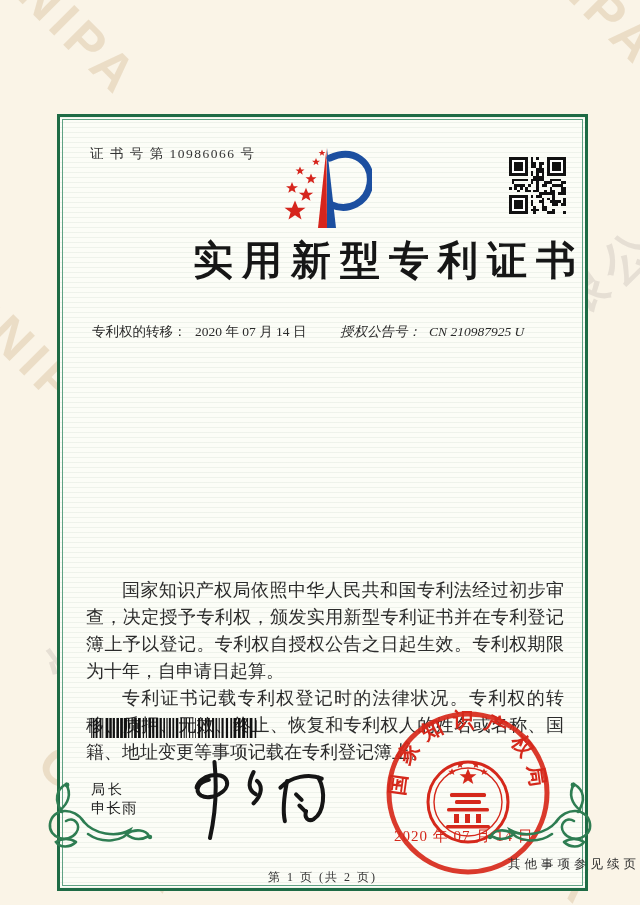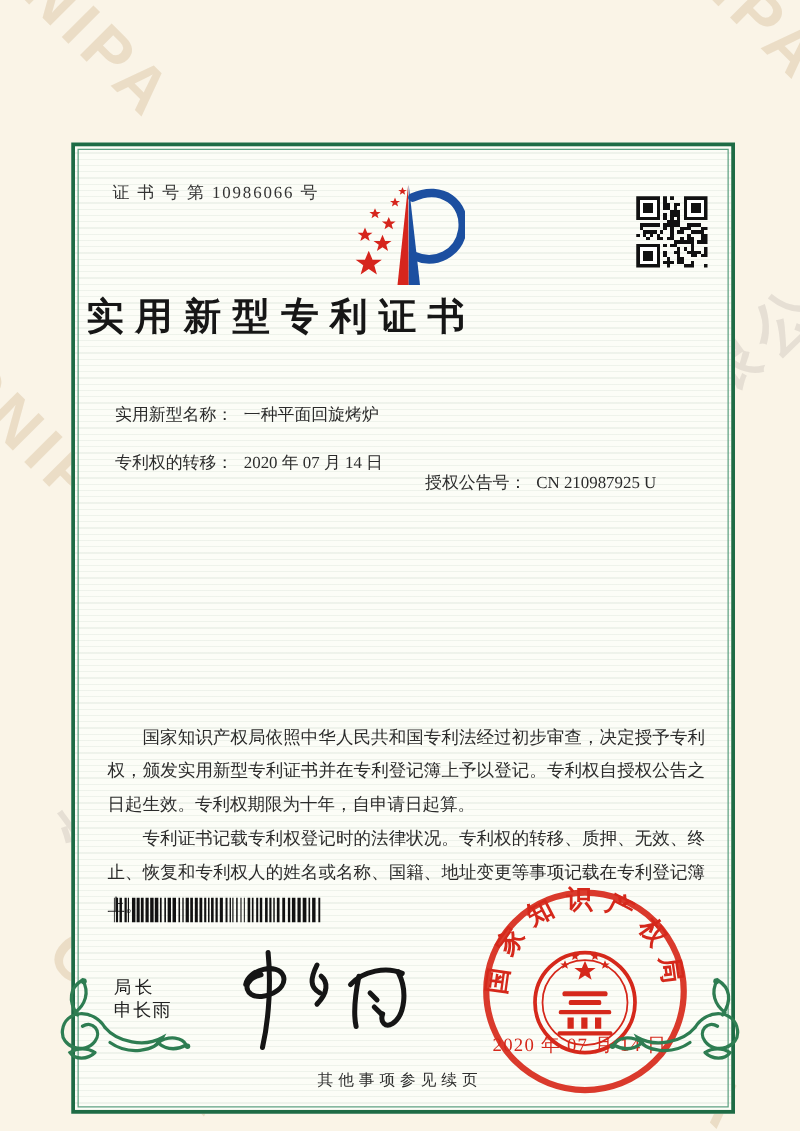--- a/index.html
+++ b/index.html
@@ -33,46 +33,46 @@
     margin-top: 45px;
   }
   .cert::after{content:"";position:absolute;inset:2px;border:1px solid #5fa183;pointer-events:none;}
 
   .cert-no{position:absolute;left:30px;top:28px;font-size:13.5px;color:#333;letter-spacing:1.5px;}
 
   .logo{position:absolute;left:220px;top:26px;width:92px;height:90px;}
   .qr{position:absolute;left:449px;top:40px;width:57px;height:57px;}
 
   .title{
-    position:absolute;left:0;top:116px;width:100%;text-align:left;
-    font-size:30px;font-weight:700;color:#161616;letter-spacing:9px;text-indent:9px;
+    position:absolute;left:0;top:116px;width:100%;text-align:right;
+    font-size:40px;font-weight:700;color:#161616;letter-spacing:9px;text-indent:9px;
   }
 
   .fields{position:absolute;left:0;top:196px;width:100%;}
   .row{position:relative;height:38px;line-height:38px;padding-left:32px;font-size:13.5px;color:#2b2b2b;white-space:nowrap;}
   .fl{display:inline-block;width:94px;text-align:justify;text-align-last:justify;}
   .fv{margin-left:9px;}
-  .pair2{position:absolute;left:280px;top:16px;}
+  .pair2{position:absolute;left:280px;top:0;font-style:italic;}
   .pair2 .fl{width:80px;}
 
-  .paras{position:absolute;left:26px;top:460px;width:478px;font-size:14px;line-height:27px;color:#2b2b2b;text-align:justify;}
+  .paras{position:absolute;left:26px;top:460px;width:478px;font-size:18px;line-height:27px;color:#2b2b2b;text-align:justify;}
   .paras p{margin:0;text-indent:2em;}
 
   .barcode{position:absolute;left:31px;top:601px;width:166px;height:20px;}
 
   .sig-title{position:absolute;left:31px;top:664px;font-size:14px;color:#222;letter-spacing:3px;}
   .sig-name{position:absolute;left:31px;top:682px;font-size:14.5px;color:#222;letter-spacing:1px;}
   .sig-script{position:absolute;left:122px;top:636px;width:170px;height:95px;}
 
   .seal{position:absolute;left:324px;top:592px;width:168px;height:168px;}
   .seal-date{position:absolute;left:334px;top:710px;font-size:15px;color:#d5281b;letter-spacing:1px;white-space:nowrap;}
 
   .pageno{position:absolute;left:0;top:752px;width:100%;text-align:center;font-size:12px;color:#333;letter-spacing:2px;}
 
-  .cont-note{position:absolute;left:0;top:856px;width:100%;text-align:center;font-size:12.5px;color:#2e2e2e;letter-spacing:4px;}
+  .cont-note{position:absolute;left:0;top:856px;width:100%;text-align:right;font-size:12.5px;color:#2e2e2e;letter-spacing:4px;}
 
   .flourish{position:absolute;width:128px;height:70px;}
   .flo-l{left:30px;top:782px;}
   .flo-r{left:482px;top:782px;transform:scaleX(-1);}
 </style>
 </head>
 <body>
 
 <div id="page">
 
@@ -235,21 +235,20 @@
         <rect x="15" y="1" width="5" height="5" fill="#fff"></rect>
         <rect x="16" y="2" width="3" height="3" fill="#111"></rect>
         <rect x="0" y="14" width="7" height="7" fill="#111"></rect>
         <rect x="1" y="15" width="5" height="5" fill="#fff"></rect>
         <rect x="2" y="16" width="3" height="3" fill="#111"></rect>
       </svg>
 
     <div class="title">实用新型专利证书</div>
 
     <div class="fields">
-      <div class="row"><span class="fl">实用新型名称：</span><span class="fv">一种平面回旋烤炉</span></div>
       <div class="row">
         <span class="fl">专利权的转移：</span><span class="fv">2020 年 07 月 14 日</span>
         <span class="pair2"><span class="fl">授权公告号：</span><span class="fv">CN 210987925 U</span></span>
       </div>
     </div>
 
     <div class="paras">
       <p>国家知识产权局依照中华人民共和国专利法经过初步审查，决定授予专利权，颁发实用新型专利证书并在专利登记簿上予以登记。专利权自授权公告之日起生效。专利权期限为十年，自申请日起算。</p>
       <p>专利证书记载专利权登记时的法律状况。专利权的转移、质押、无效、终止、恢复和专利权人的姓名或名称、国籍、地址变更等事项记载在专利登记簿上。</p>
     </div>
@@ -338,20 +337,21 @@
         <rect x="71" y="91" width="26" height="4" rx="1.5" stroke="none"></rect>
         <rect x="63" y="99" width="42" height="3.4" rx="1.5" stroke="none"></rect>
         <rect x="70" y="105" width="5" height="9" stroke="none"></rect>
         <rect x="81" y="105" width="5" height="9" stroke="none"></rect>
         <rect x="92" y="105" width="5" height="9" stroke="none"></rect>
         <rect x="62" y="116" width="44" height="3.4" rx="1.5" stroke="none"></rect>
       </g>
     </svg>
     <div class="seal-date">2020 年 07 月 14 日</div>
 
+    <div class="pageno">第 1 页 (共 2 页)</div>
   </div>
 
   <svg class="flourish flo-l" viewBox="0 0 128 70" fill="none" stroke="#2e7d52" stroke-width="2.6" stroke-linecap="round">
     <path d="M 54,40 C 44,24 22,26 20,42 C 18,56 38,62 46,51 C 52,43 44,34 36,39"></path>
     <path d="M 32,30 C 24,18 26,8 36,2 C 42,12 38,22 30,28"></path>
     <circle cx="37" cy="3" r="2.4" fill="#2e7d52" stroke="none"></circle>
     <path d="M 54,40 C 64,52 86,56 100,48 C 94,60 72,62 58,52"></path>
     <path d="M 96,52 C 106,46 116,48 119,54 C 110,59 102,57 96,52"></path>
     <circle cx="120" cy="55" r="2.2" fill="#2e7d52" stroke="none"></circle>
     <path d="M 46,60 C 40,66 30,66 26,60 C 32,56 40,56 46,60"></path>

